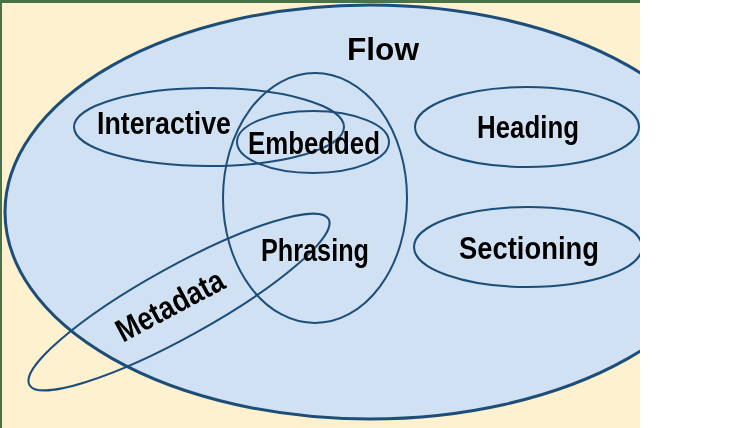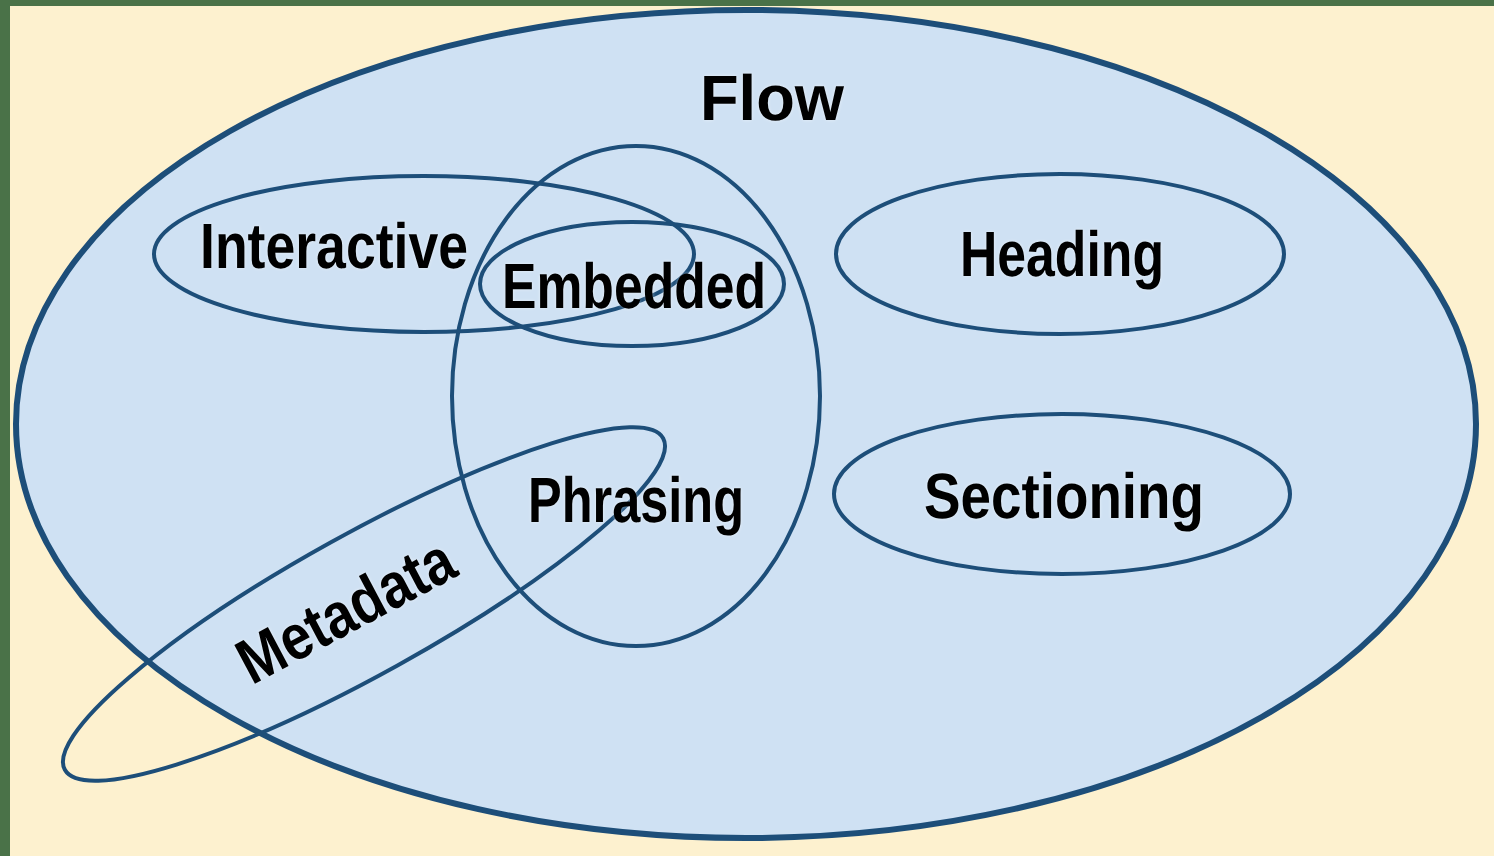--- a/index.html
+++ b/index.html
@@ -2,26 +2,26 @@
 <html><head>
 <meta charset="utf-8">
 <style>
   html, body {
     margin: 0;
     padding: 0;
     background: #ffffff;
   }
   .screenshot {
     position: relative;
-    width: 747px;
+    width: 640px;
     height: 428px;
     box-sizing: border-box;
     overflow: hidden;
     border-top: 3px solid #4a7248;
-    border-left: 5px solid #a21caf;
+    border-left: 2px solid #a21caf;
     background: #fdf1cf;
     font-family: "Liberation Sans", "DejaVu Sans", sans-serif;
   }
   .venn-svg {
     display: block;
     position: absolute;
     top: 0;
     left: 0;
   }
   .venn-svg text {

